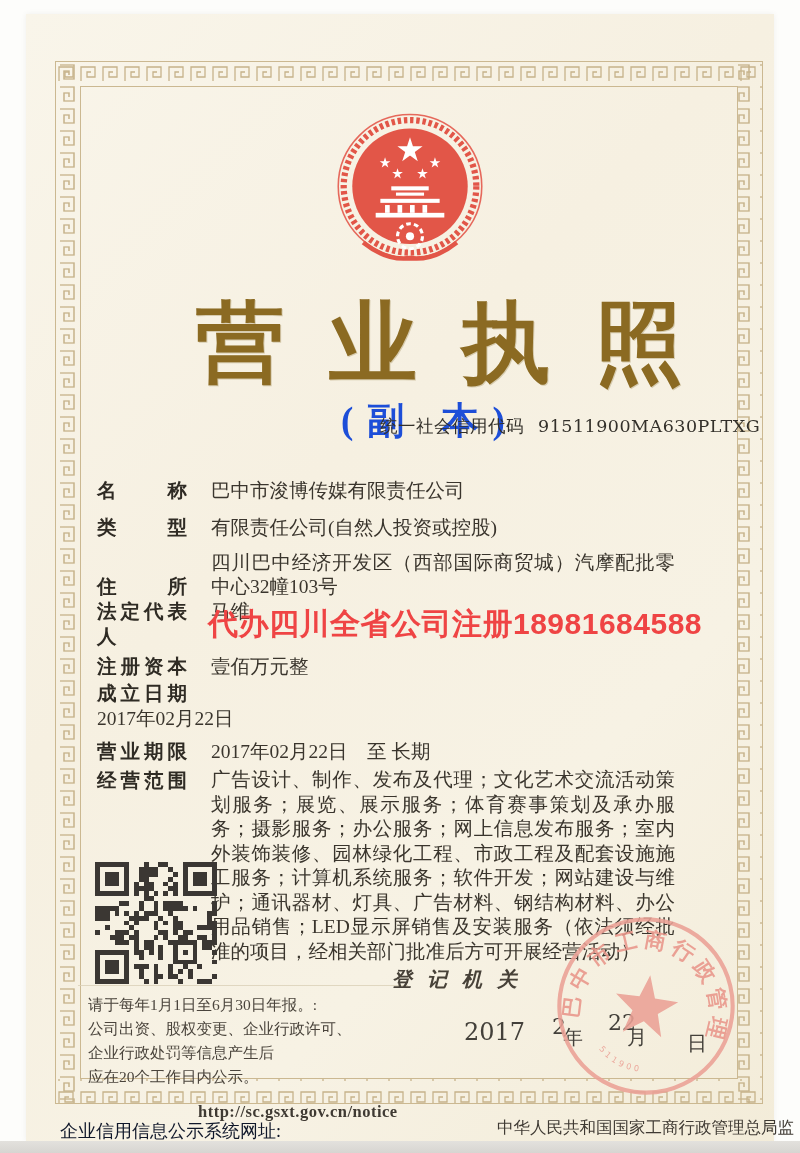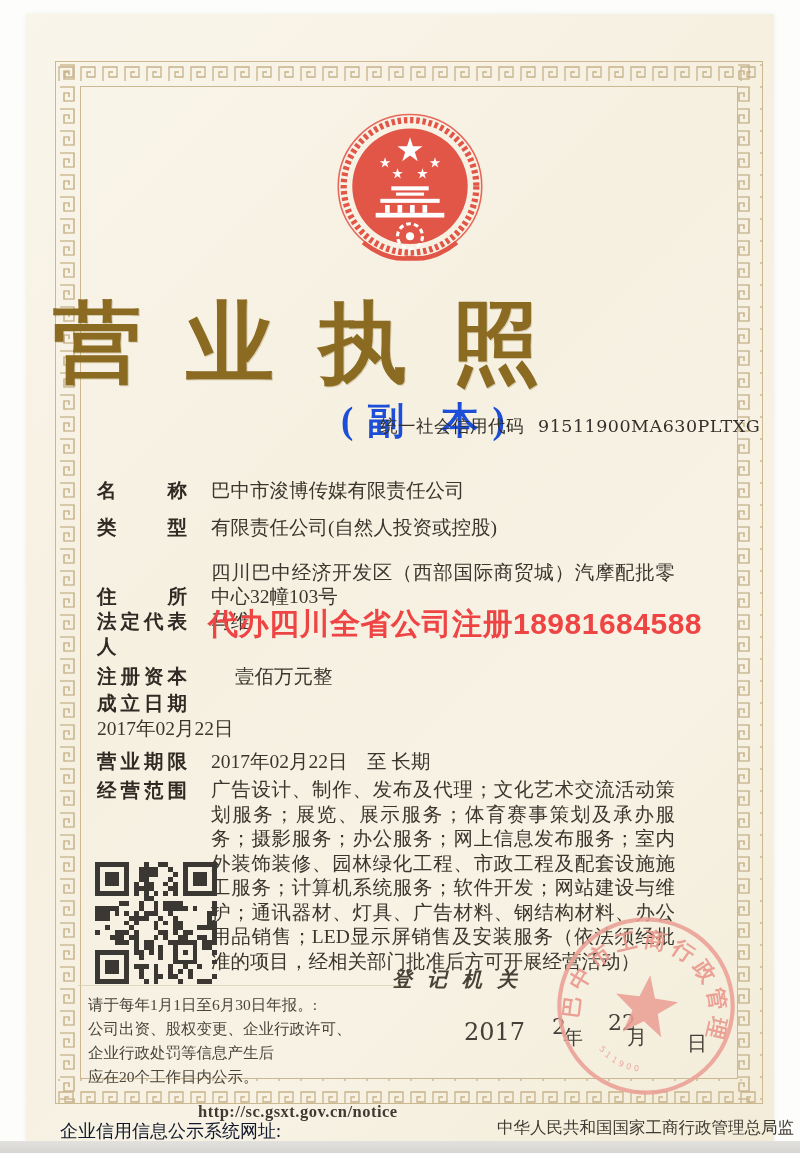--- a/index.html
+++ b/index.html
@@ -10,47 +10,47 @@
     color:#3a352d;
   }
   .paper{
     position:absolute;left:26px;top:14px;width:748px;height:1127px;
     background:linear-gradient(135deg,#f9f5ea 0%,#f6f0e1 40%,#f7f2e4 70%,#f3ecd9 100%);
     box-shadow:0 0 6px rgba(0,0,0,0.06);
   }
   .frame{position:absolute;left:55px;top:61px;pointer-events:none;}
   .emblem{position:absolute;left:332px;top:112px;width:156px;height:158px;}
   .doc-title{
-    position:absolute;left:8px;top:284px;width:728px;margin:0;
-    text-align:left;font-size:88px;font-weight:800;color:#8b6a22;
+    position:absolute;left:0;top:284px;width:728px;margin:0;
+    text-align:right;font-size:88px;font-weight:800;color:#8b6a22;
     letter-spacing:45px;text-indent:45px;white-space:nowrap;
     text-shadow:1px 1px 0 rgba(120,90,20,0.25);
   }
   .doc-subtitle{
     position:absolute;left:341px;top:396px;font-size:37px;font-weight:700;
     color:#1d4ed8;letter-spacing:14px;white-space:nowrap;z-index:1;
   }
   .credit-line{
     position:absolute;left:380px;top:414px;font-size:17.5px;color:#33302a;
     white-space:nowrap;z-index:2;letter-spacing:0.5px;
   }
   .credit-line .code{font-family:"DejaVu Serif","Liberation Serif",serif;margin-left:14px;letter-spacing:0.5px;text-align:center;}
   .fields{position:absolute;left:97px;top:478px;width:578px;}
   .frow{display:flex;align-items:flex-start;font-size:19.5px;line-height:25px;}
   .frow .lbl{
     width:90px;min-width:90px;margin-right:24px;font-weight:600;color:#2f2b24;
     text-align:justify;text-align-last:justify;letter-spacing:0;
   }
   .frow .val{flex:1;color:#3a352d;text-align:justify;}
   .frow:nth-child(1){margin-bottom:12px;}
-  .frow:nth-child(2){margin-bottom:21px;}
+  .frow:nth-child(2){margin-bottom:11px;}
   .frow:nth-child(3){margin-bottom:0;align-items:flex-end;}
   .frow:nth-child(3) .val{line-height:24px;}
   .frow:nth-child(4){margin-bottom:5px;}
-  .frow:nth-child(5){margin-bottom:2px;gap:24px;}
+  .frow:nth-child(5){margin-bottom:2px;}
   .frow:nth-child(6){margin-bottom:8px;flex-direction:column;}
   .frow:nth-child(7){margin-bottom:4px;}
   .frow:nth-child(8) .val{line-height:24.5px;}
   .watermark{
     position:absolute;left:208px;top:604px;z-index:5;white-space:nowrap;
     font-family:"Liberation Sans","DejaVu Sans",sans-serif;
     font-size:30px;font-weight:700;color:#ef4444;letter-spacing:0.5px;
   }
   .qr{position:absolute;left:95px;top:862px;width:122px;height:122px;}
   .crease{position:absolute;left:78px;top:985px;width:330px;height:1px;background:#d9cfb6;opacity:0.8;}

